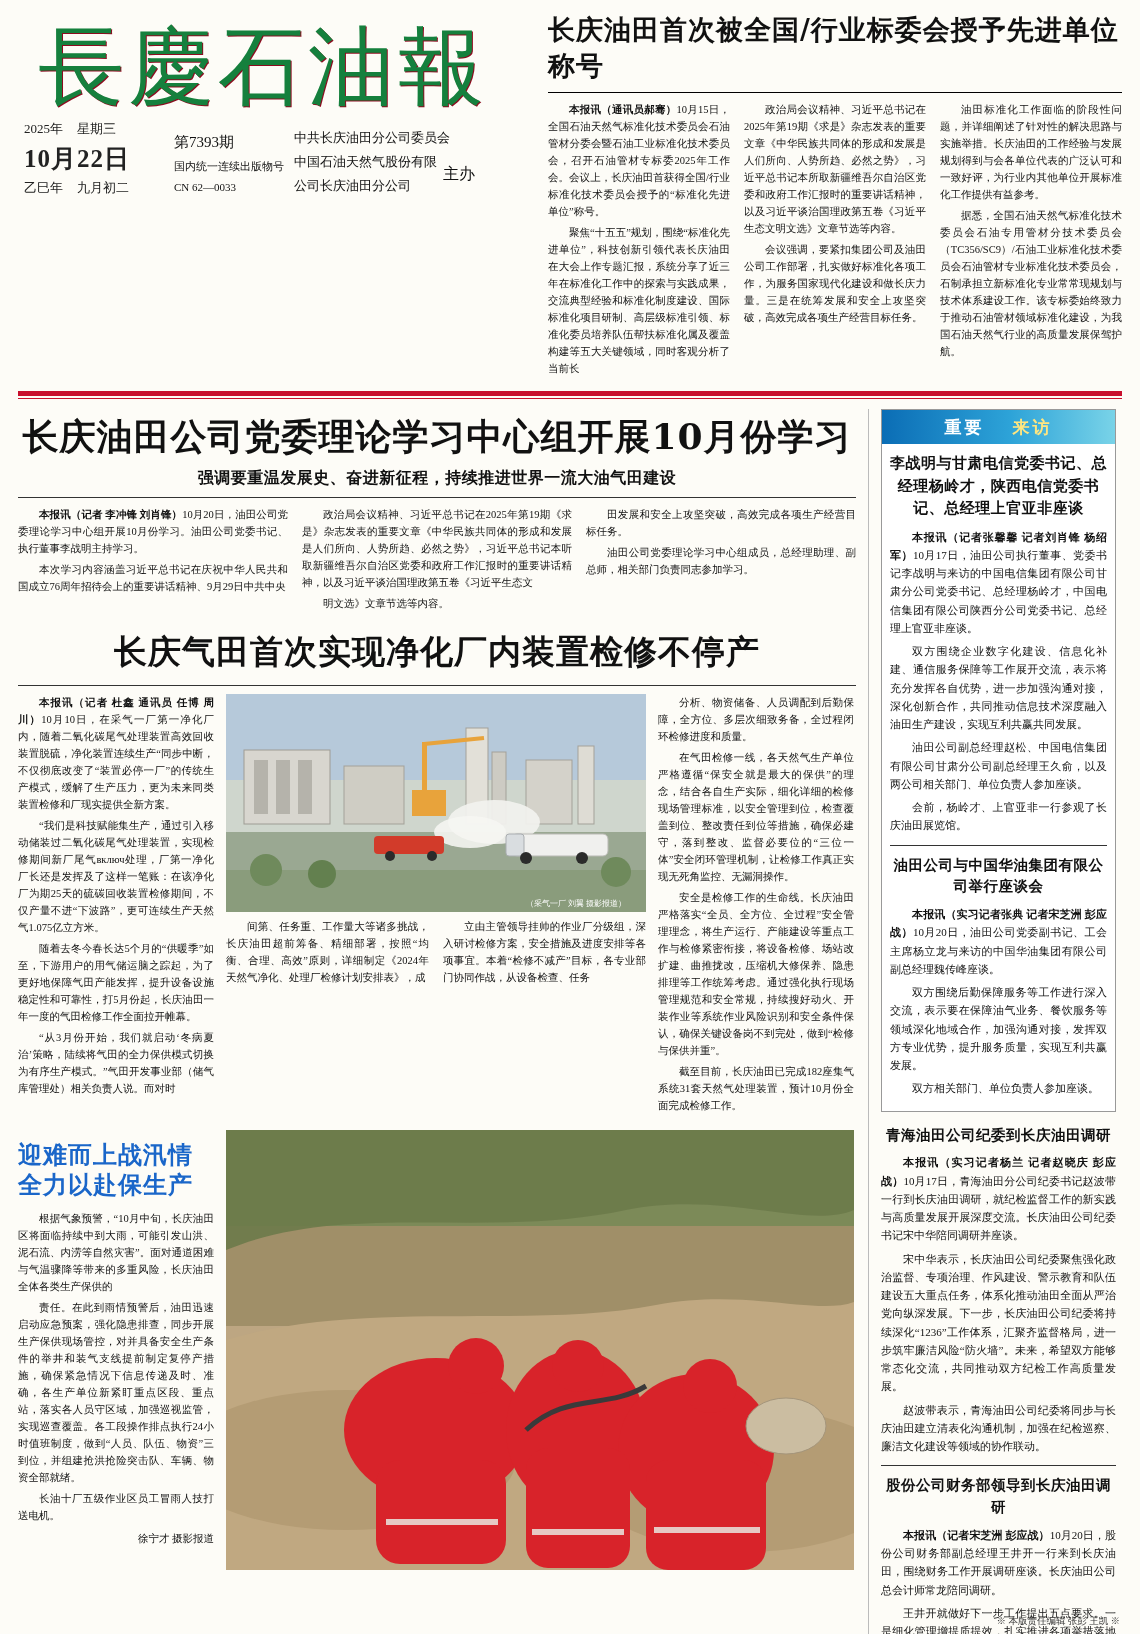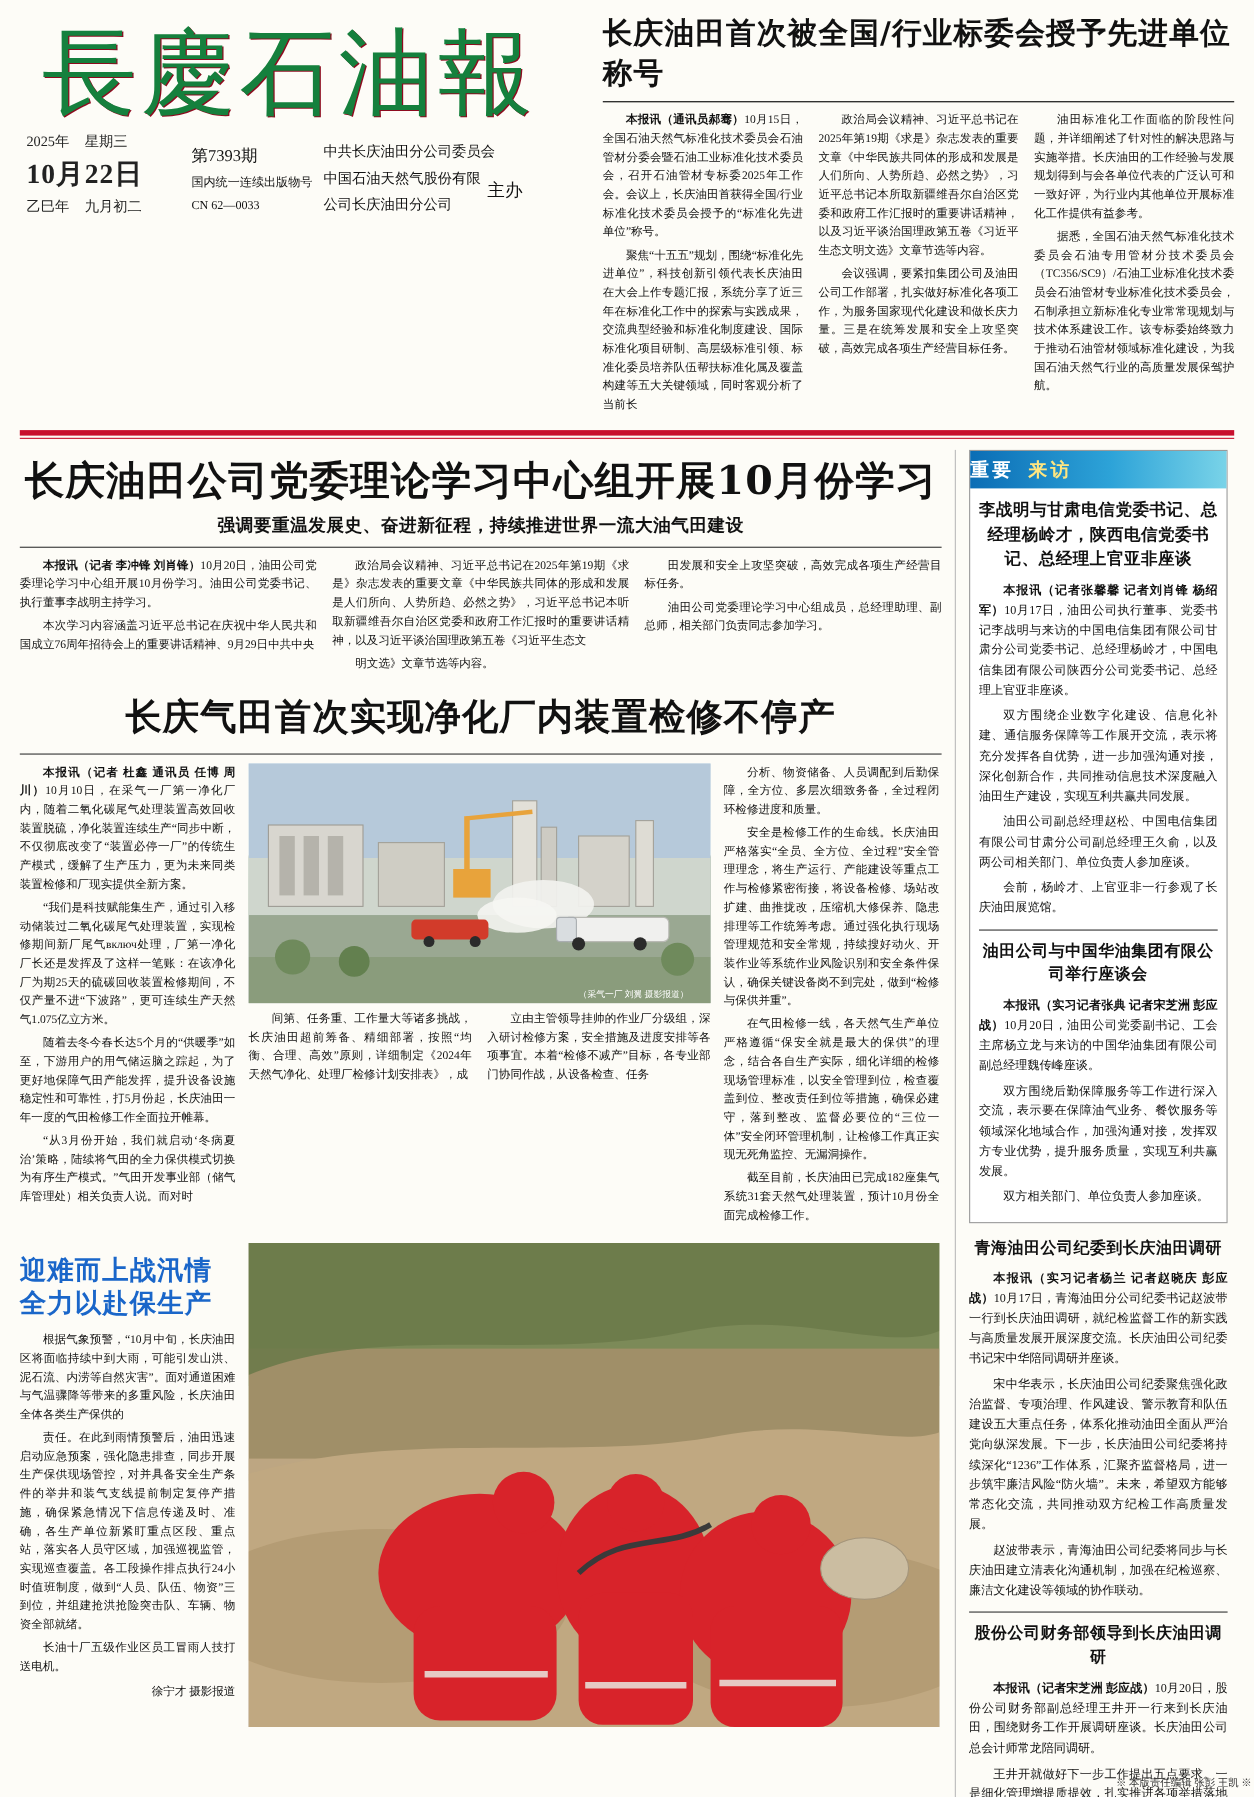--- a/index.html
+++ b/index.html
@@ -95,36 +95,36 @@
   .photo2 { width:100%; height:440px; position:relative; overflow:hidden;
     background:linear-gradient(#6f7c4e 0%, #8a8c5c 22%, #b09a72 45%, #c2ab85 70%, #a99272 100%); }
 
   .byline { font-size:10.5px; text-align:right; margin-top:6px; }
 
   
   .rbox { border:1px solid #999; padding:8px; margin-bottom:12px; background:#fff; }
   .rbox-banner {
     height:34px; margin:-8px -8px 8px -8px;
     background:linear-gradient(90deg,#0b6db5,#2da3d8 55%,#79d3e8);
-    display:flex; align-items:center; gap:13px;
+    display:flex; align-items:center; justify-content:center; gap:28px;
     color:#fff; font-weight:bold; font-size:17px; letter-spacing:3px;
     font-family:"DejaVu Serif", serif;
   }
   .rbox-banner .w { color:#ffe680; }
   .r-head {
     font-family:"DejaVu Serif", serif;
     font-weight:bold; font-size:15px; line-height:1.5; text-align:center;
     margin:2px 0 8px; letter-spacing:.5px;
   }
   .r-head.small { font-size:14.5px; }
   .r-body { font-size:11px; line-height:1.66; text-align:justify; }
   .r-body p { margin:0 0 5px; text-indent:2em; }
   .r-sep { height:1px; background:#333; margin:10px 0 8px; }
 
-  .footer-note { position:absolute; right:2px; bottom:6px; font-size:9.5px; color:#333; }
+  .footer-note { position:absolute; right:20px; bottom:6px; font-size:9.5px; color:#333; }
 </style>
 </head>
 <body>
 
 <div class="page">
 
   <div class="masthead">
     <div class="masthead-left">
       <div class="logo">長慶石油報</div>
       <div class="mast-info">
@@ -258,22 +258,22 @@
               <p>间第、任务重、工作量大等诸多挑战，长庆油田超前筹备、精细部署，按照“均衡、合理、高效”原则，详细制定《2024年天然气净化、处理厂检修计划安排表》，成</p>
             </div>
             <div class="c">
               <p>立由主管领导挂帅的作业厂分级组，深入研讨检修方案，安全措施及进度安排等各项事宜。本着“检修不减产”目标，各专业部门协同作战，从设备检查、任务</p>
             </div>
           </div>
         </div>
 
         <div class="col-narrow" style="width:196px;">
           <p>分析、物资储备、人员调配到后勤保障，全方位、多层次细致务备，全过程闭环检修进度和质量。</p>
+          <p>在气田检修一线，各天然气生产单位严格遵循“保安全就是最大的保供”的理念，结合各自生产实际，细化详细的检修现场管理标准，以安全管理到位，检查覆盖到位、整改责任到位等措施，确保必建守，落到整改、监督必要位的“三位一体”安全闭环管理机制，让检修工作真正实现无死角监控、无漏洞操作。</p>
           <p>安全是检修工作的生命线。长庆油田严格落实“全员、全方位、全过程”安全管理理念，将生产运行、产能建设等重点工作与检修紧密衔接，将设备检修、场站改扩建、曲推拢改，压缩机大修保养、隐患排理等工作统筹考虑。通过强化执行现场管理规范和安全常规，持续搜好动火、开装作业等系统作业风险识别和安全条件保认，确保关键设备岗不到完处，做到“检修与保供并重”。</p>
-          <p>在气田检修一线，各天然气生产单位严格遵循“保安全就是最大的保供”的理念，结合各自生产实际，细化详细的检修现场管理标准，以安全管理到位，检查覆盖到位、整改责任到位等措施，确保必建守，落到整改、监督必要位的“三位一体”安全闭环管理机制，让检修工作真正实现无死角监控、无漏洞操作。</p>
           <p>截至目前，长庆油田已完成182座集气系统31套天然气处理装置，预计10月份全面完成检修工作。</p>
         </div>
       </div>
 
       <div class="story2" style="margin-top:12px;">
         <div class="col-narrow">
           <div class="slogan-box">
             <div class="slogan">迎难而上战汛情</div>
             <div class="slogan">全力以赴保生产</div>
           </div>

